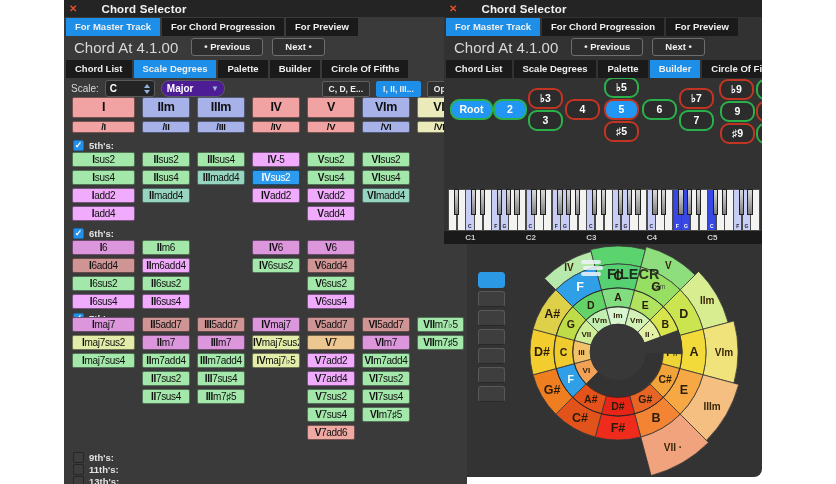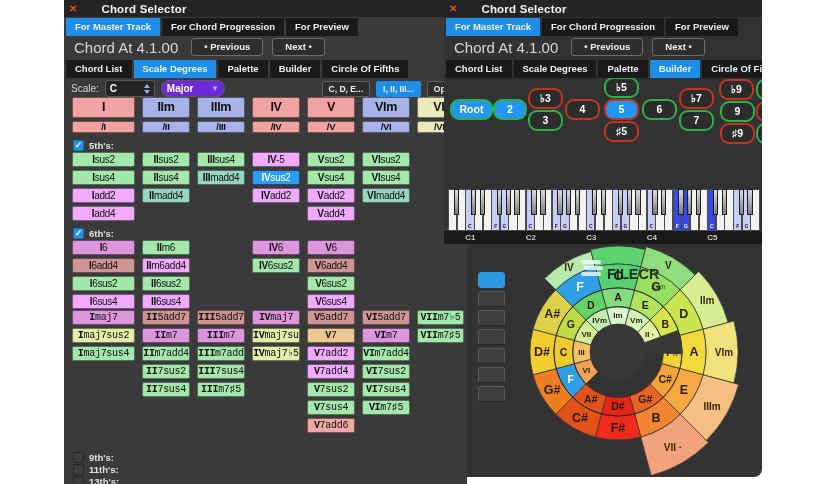--- a/index.html
+++ b/index.html
@@ -19,21 +19,21 @@
   .toolbar{position:absolute;top:38px;left:6px;display:flex;align-items:center;gap:9px}
   .tlabel{color:#d8d8d8;font-size:15px;padding:0 4px}
   .tbtn{background:#2e2e2e;border:1px solid #6e6e6e;border-radius:3px;color:#f0f0f0;font-size:9.5px;font-weight:bold;padding:2px 12px 3px}
   .scalerow{position:absolute;top:80px;left:7px;display:flex;align-items:center;gap:6px;width:392px}
   .slabel{color:#d8d8d8;font-size:10px}
   .spin{background:#242424;border:1px solid #5a5a5a;border-radius:3px;color:#fff;font-size:10px;font-weight:bold;
         width:40px;height:15px;display:flex;align-items:center;justify-content:space-between;padding:0 4px}
   .arrows{display:flex;flex-direction:column;gap:2px}
   .arrows i{display:block;width:0;height:0;border-left:3px solid transparent;border-right:3px solid transparent}
   .arrows .up{border-bottom:4px solid #8fb6e0}.arrows .dn{border-top:4px solid #8fb6e0}
-  .dd{background:#6d28d9;border:1px solid #5a5a5a;border-radius:8px;color:#fff;font-size:10px;font-weight:bold;
+  .dd{background:#4c1d95;border:1px solid #5a5a5a;border-radius:8px;color:#fff;font-size:10px;font-weight:bold;
       width:52px;height:15px;display:flex;align-items:center;justify-content:space-between;padding:0 5px}
   .caret{color:#9ab8d8;font-size:8px}
   .srspacer{flex:1}
   .srbtn{background:#2e2e2e;border:1px solid #5e5e5e;border-radius:2px;color:#eee;font-size:8.5px;font-weight:bold;
          padding:2px 6px;white-space:nowrap}
   .srbtn.on{background:#1d8fe8;border-color:#1d8fe8}
   .cbrow{position:absolute;left:9px;display:flex;align-items:center;gap:5px}
   .cb{width:11px;height:11px;border-radius:2px;background:#3d3d3d;border:1px solid #262626;box-sizing:border-box;
       color:#fff;font-size:9px;line-height:9px;text-align:center;font-weight:bold}
   .cb.on{background:#2491e8;border-color:#1a70b8}
@@ -290,21 +290,21 @@
         <div class="cell">
           <div class="chbtn c-tn"><b>V</b>6sus4</div>
         </div>
         <div class="cell"></div>
         <div class="cell"></div>
       </div>
       <div class="cbrow" style="top: 313px;">
         <span class="cb on">✓</span>
         <span class="cblabel">7th's:</span>
       </div>
-      <div class="grid" style="top: 310px; font-family: Liberation Mono, monospace;">
+      <div class="grid" style="top: 317px;">
         <div class="cell">
           <div class="chbtn c-vi"><b>I</b>maj7</div>
         </div>
         <div class="cell">
           <div class="chbtn c-mv"><b>II</b>5add7</div>
         </div>
         <div class="cell">
           <div class="chbtn c-mv"><b>III</b>5add7</div>
         </div>
         <div class="cell">

